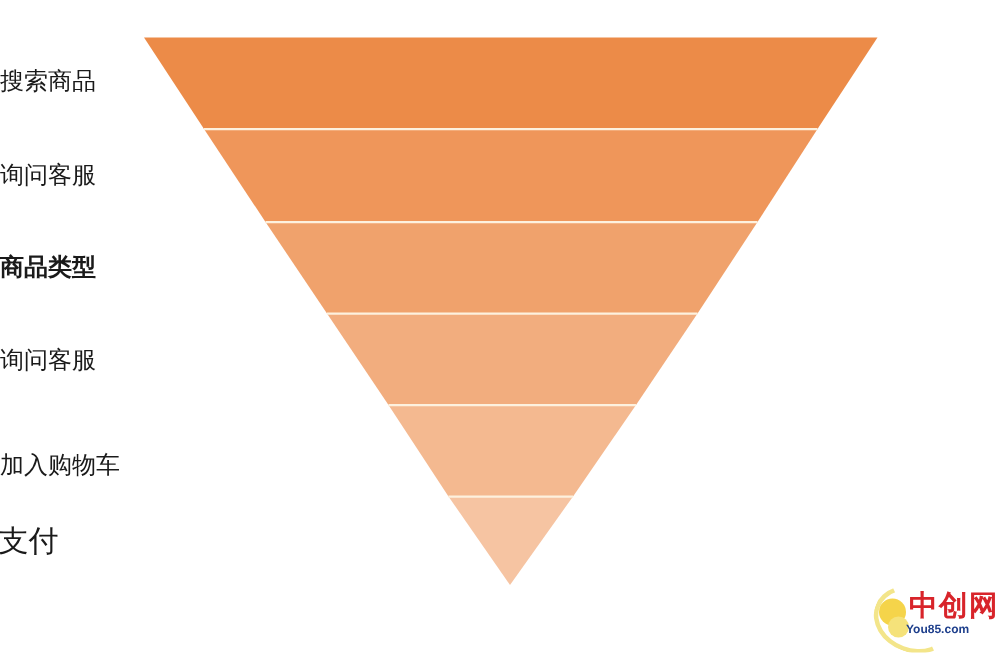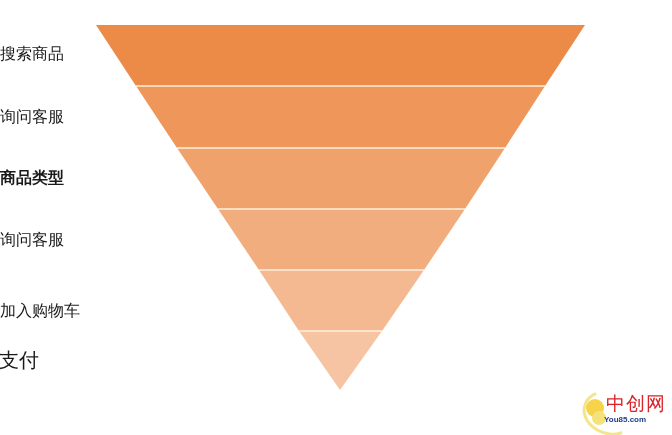--- a/index.html
+++ b/index.html
@@ -11,21 +11,21 @@
   .label {
     position: absolute; left: 0; width: 672px; text-align: left;
     color: #1a1a1a; font-size: 16px; line-height: 20px;
   }
   .watermark {
     position: absolute; left: 580px; top: 385px; width: 90px; height: 46px;
   }
   .wm-circle1 { position: absolute; left: 6px; top: 14px; width: 18px; height: 18px; border-radius: 50%; background: #f5d44a; }
   .wm-circle2 { position: absolute; left: 12px; top: 26px; width: 14px; height: 14px; border-radius: 50%; background: #f5e27a; }
   .wm-arc { position: absolute; left: 2px; top: 6px; width: 48px; height: 38px; border-radius: 50%; border: 3px solid #f3e58a; border-right-color: transparent; border-top-color: transparent; transform: rotate(20deg); }
-  .wm-title { position: absolute; left: 26px; top: 6px; font-size: 19px; font-weight: normal; color: #d8242a; letter-spacing: 1px; white-space: nowrap; }
+  .wm-title { position: absolute; left: 26px; top: 6px; font-size: 19px; font-weight: bold; color: #d8242a; letter-spacing: 1px; white-space: nowrap; }
   .wm-sub { position: absolute; left: 24px; top: 30px; font-size: 8px; font-weight: bold; color: #1e3f8c; white-space: nowrap; font-family: "Liberation Sans", sans-serif; }
 </style>
 </head>
 <body>
 
 <svg id="funnel" width="672" height="435">
   <polygon points="96,25 585,25 545,86 136,86" fill="#ec8b48"></polygon>
   <polygon points="136,86 545,86 505,148 177,148" fill="#ef965a"></polygon>
   <polygon points="177,148 505,148 465,209 218,209" fill="#f0a26c"></polygon>
   <polygon points="218,209 465,209 424,270 259,270" fill="#f2ad7e"></polygon>

